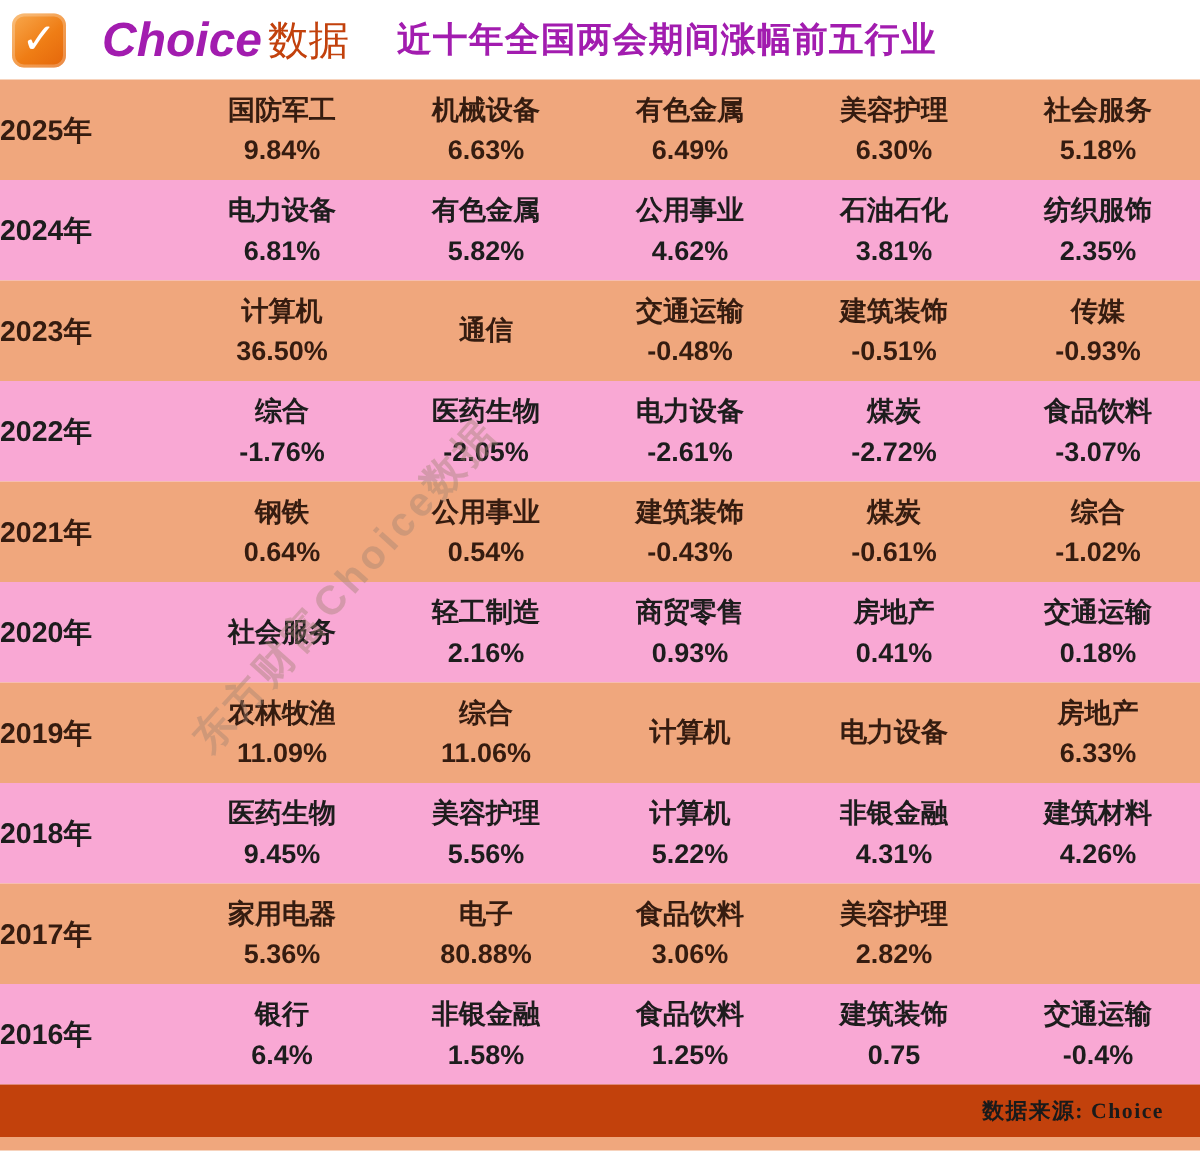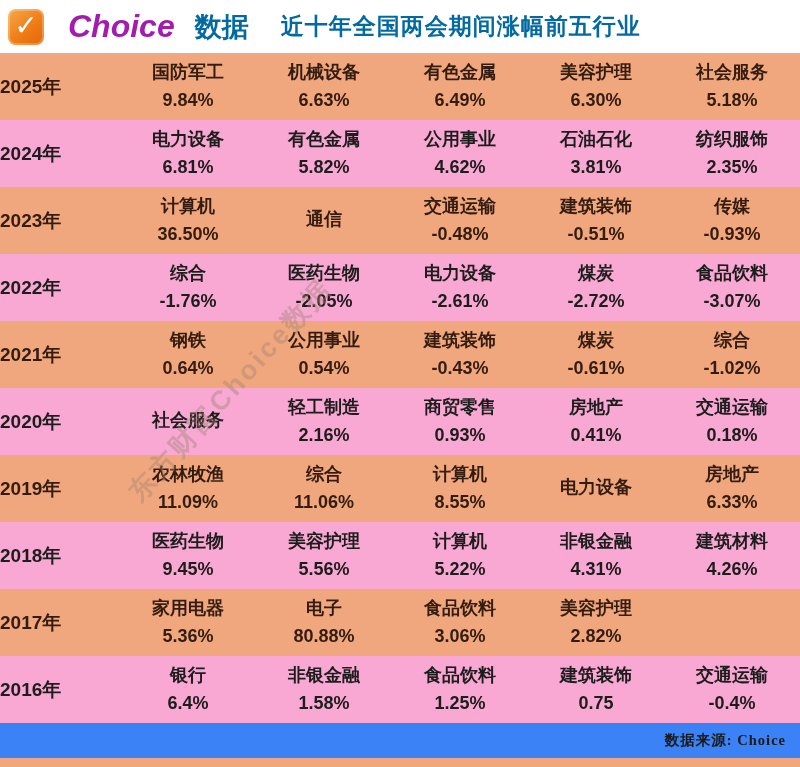--- a/index.html
+++ b/index.html
@@ -17,50 +17,50 @@
     width:36px;height:36px;border-radius:8px;flex:0 0 36px;
     background:linear-gradient(140deg,#f8a94e 0%,#ef7d15 55%,#e4650a 100%);
     display:flex;align-items:center;justify-content:center;
     box-shadow:inset 0 0 0 2px rgba(255,255,255,.25);
   }
   .logo-check span{color:#ffffff;font-size:28px;font-weight:bold;line-height:1;transform:translateY(-1px);}
   .logo-choice{
     margin-left:24px;font-size:32px;font-weight:bold;font-style:italic;
     color:#a21caf;letter-spacing:0px;
   }
-  .logo-shuju{margin-left:20px;font-size:27px;font-weight:bold;color:#0369a1;}
+  .logo-shuju{margin-left:4px;font-size:27px;font-weight:normal;color:#c2410c;}
   .title{
-    margin-left:32px;font-size:23px;font-weight:bold;color:#0369a1;letter-spacing:1px;
+    margin-left:32px;font-size:23px;font-weight:bold;color:#a21caf;letter-spacing:1px;
   }
 
   
   .table{width:800px;}
   .row{
     display:grid;grid-template-columns:120px repeat(5,1fr);
     height:67px;align-items:center;
   }
   .row.salmon{background:#f0a77d;color:#351c10;}
   .row.white{background:#f9a8d4;color:#1d1d1d;}
   .year{text-align:left;font-size:19px;font-weight:600;}
   .cell{text-align:center;}
-  .ind{font-size:18px;font-weight:600;line-height:1.45;font-family:Liberation Mono, monospace;}
+  .ind{font-size:18px;font-weight:600;line-height:1.45;}
   .val{font-size:18px;font-weight:600;line-height:1.45;}
 
   
   .watermark{
     position:absolute;left:86px;top:372px;
     transform:rotate(-48deg);transform-origin:center;
     font-size:27px;letter-spacing:3px;white-space:nowrap;
     color:rgba(163,130,114,0.42);pointer-events:none;font-weight:600;
   }
 
   
   .footer{
     height:35px;display:flex;align-items:center;justify-content:flex-end;
-    background:#3b82f6;padding-right:14px;box-sizing:border-box;
+    background:#c2410c;padding-right:24px;box-sizing:border-box;
   }
   .source{
     font-family:"Liberation Serif","DejaVu Serif",serif;
     font-size:14.5px;color:#1a1a1a;letter-spacing:1px;font-weight:600;
   }
   .bottom-bar{height:9px;width:800px;background:#f0a77d;}
 </style>
 </head>
 <body>
 
@@ -225,21 +225,20 @@
     <div class="cell">
       <div class="ind">农林牧渔</div>
       <div class="val">11.09%</div>
     </div>
     <div class="cell">
       <div class="ind">综合</div>
       <div class="val">11.06%</div>
     </div>
     <div class="cell">
       <div class="ind">计算机</div>
-      <div class="val">8.55%</div>
     </div>
     <div class="cell">
       <div class="ind">电力设备</div>
     </div>
     <div class="cell">
       <div class="ind">房地产</div>
       <div class="val">6.33%</div>
     </div>
   </div>
 

